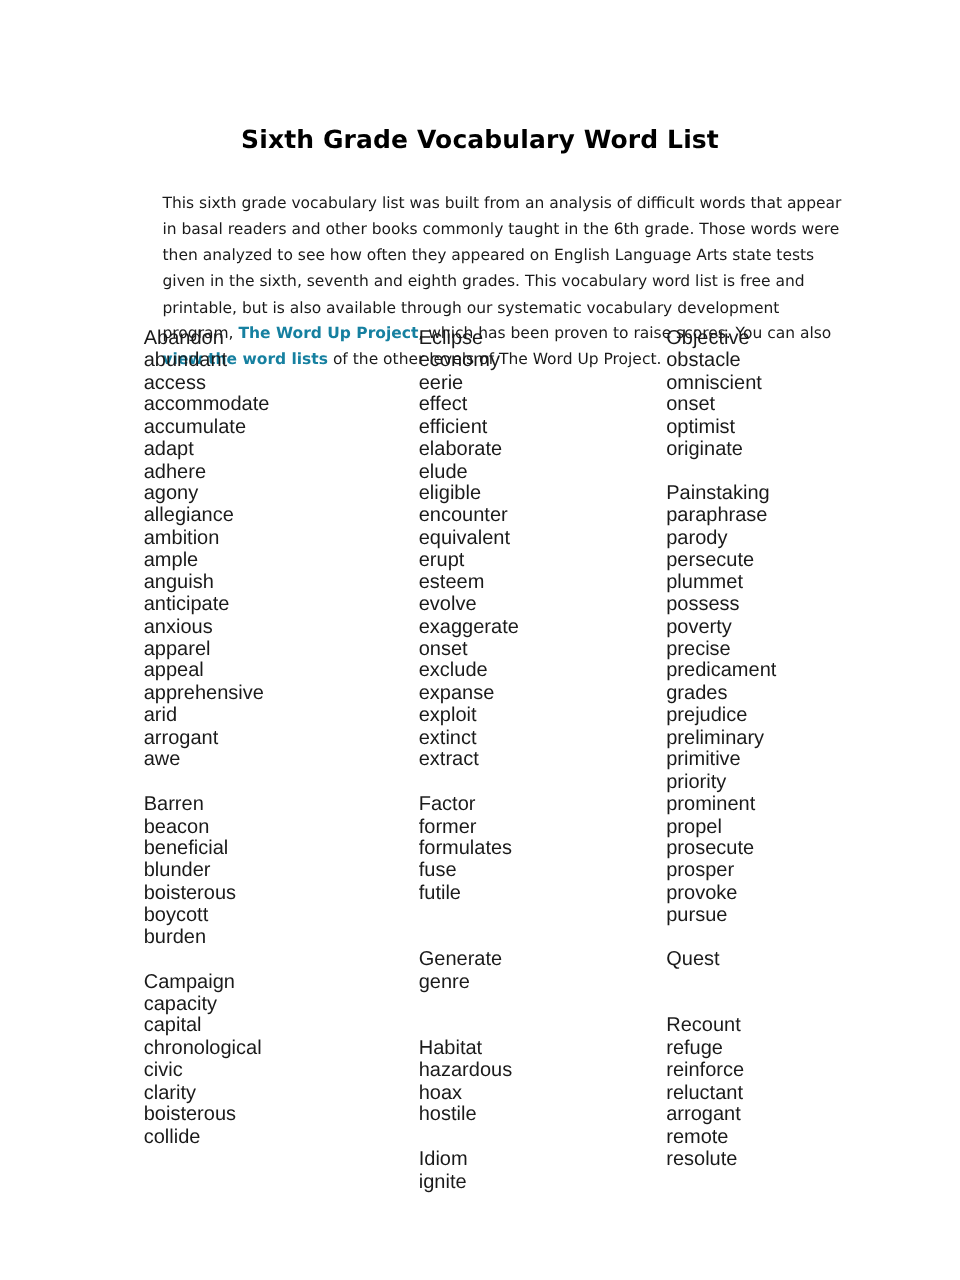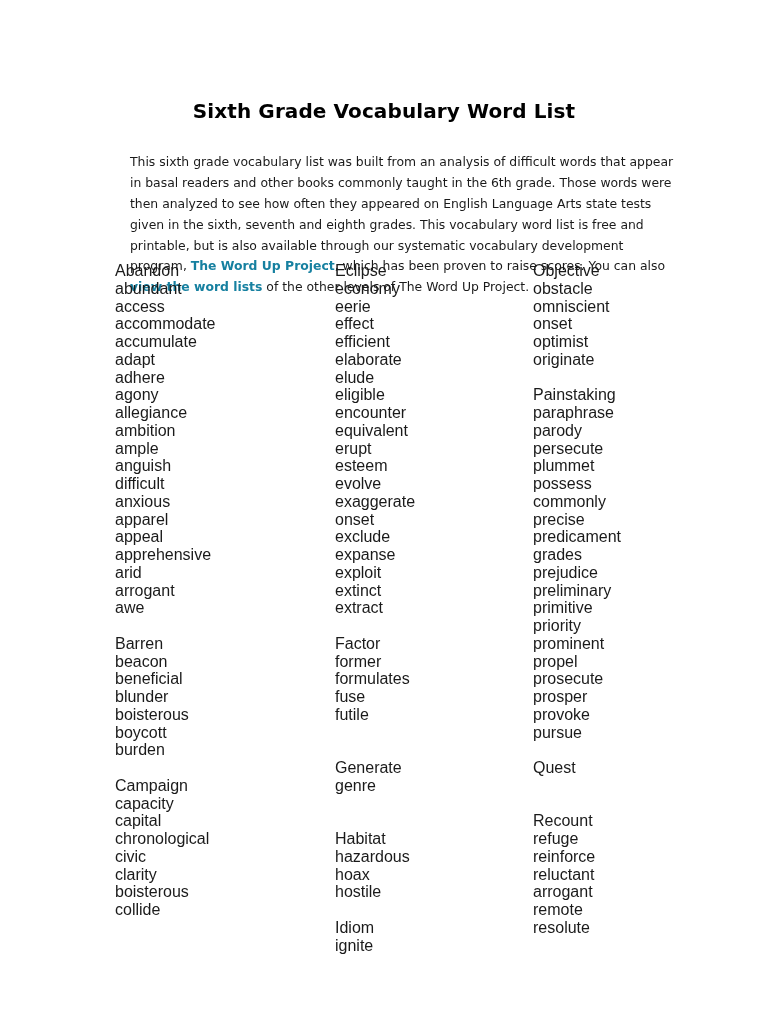--- a/index.html
+++ b/index.html
@@ -94,21 +94,21 @@
         <div class="wordrow">access</div>
         <div class="wordrow">accommodate</div>
         <div class="wordrow">accumulate</div>
         <div class="wordrow">adapt</div>
         <div class="wordrow">adhere</div>
         <div class="wordrow">agony</div>
         <div class="wordrow">allegiance</div>
         <div class="wordrow">ambition</div>
         <div class="wordrow">ample</div>
         <div class="wordrow">anguish</div>
-        <div class="wordrow">difficult</div>
+        <div class="wordrow">anticipate</div>
         <div class="wordrow">anxious</div>
         <div class="wordrow">apparel</div>
         <div class="wordrow">appeal</div>
         <div class="wordrow">apprehensive</div>
         <div class="wordrow">arid</div>
         <div class="wordrow">arrogant</div>
         <div class="wordrow">awe</div>
         <div class="wordrow blank">&nbsp;</div>
         <div class="wordrow">Barren</div>
         <div class="wordrow">beacon</div>
@@ -175,21 +175,21 @@
         <div class="wordrow">onset</div>
         <div class="wordrow">optimist</div>
         <div class="wordrow">originate</div>
         <div class="wordrow blank">&nbsp;</div>
         <div class="wordrow">Painstaking</div>
         <div class="wordrow">paraphrase</div>
         <div class="wordrow">parody</div>
         <div class="wordrow">persecute</div>
         <div class="wordrow">plummet</div>
         <div class="wordrow">possess</div>
-        <div class="wordrow">commonly</div>
+        <div class="wordrow">poverty</div>
         <div class="wordrow">precise</div>
         <div class="wordrow">predicament</div>
         <div class="wordrow">grades</div>
         <div class="wordrow">prejudice</div>
         <div class="wordrow">preliminary</div>
         <div class="wordrow">primitive</div>
         <div class="wordrow">priority</div>
         <div class="wordrow">prominent</div>
         <div class="wordrow">propel</div>
         <div class="wordrow">prosecute</div>

